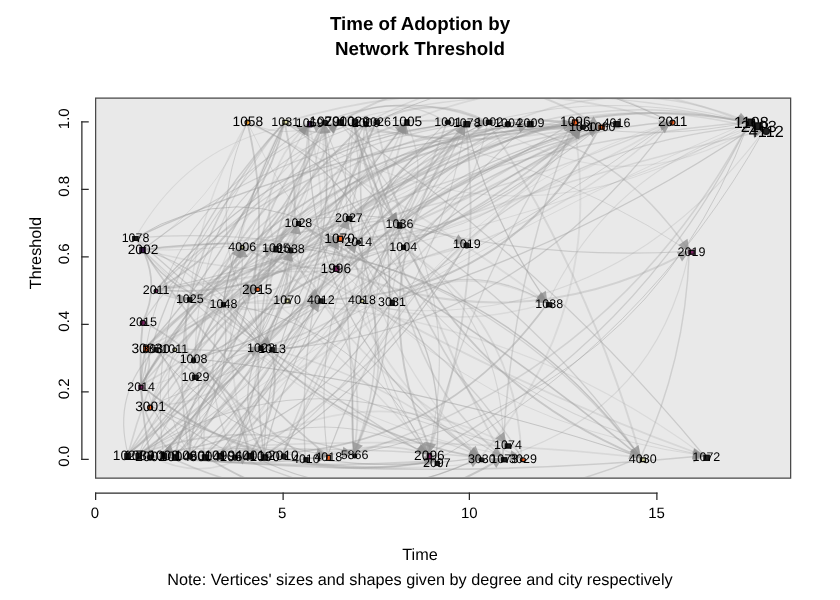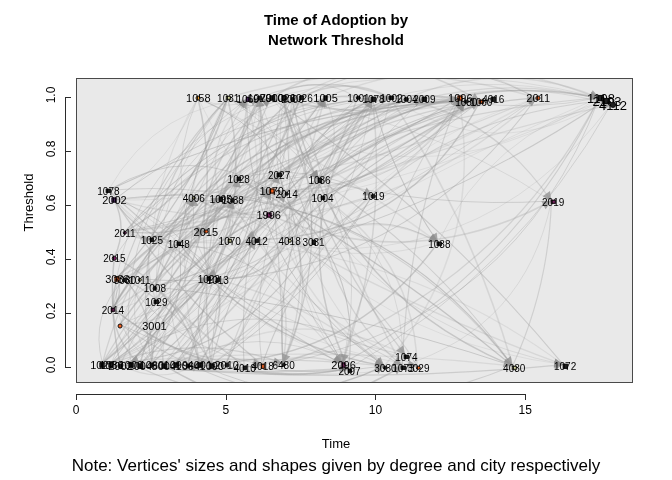--- a/index.html
+++ b/index.html
@@ -15,21 +15,21 @@
   }
 
   .ylabel{
     position:absolute;left:-22px;top:195px;width:100px;text-align:center;
     font-size:13px;transform:rotate(-90deg);transform-origin:center center;
   }
   .xlabel{
     position:absolute;left:0;top:436px;width:672px;text-align:center;font-size:13px;
   }
   .note{
-    position:absolute;left:0;top:456px;width:672px;text-align:center;font-size:17px;
+    position:absolute;left:0;top:456px;width:672px;text-align:center;font-size:13px;
   }
 
   #plot{
     position:absolute;left:76px;top:78px;width:557px;height:305px;
     background:#e9e9e9;border:1px solid #4a4a4a;box-sizing:border-box;overflow:hidden;
   }
   #edges{position:absolute;left:0;top:0;width:100%;height:100%;}
 
   .node{position:absolute;transform:translate(-50%,-50%);}
   .node .sym{
@@ -657,21 +657,21 @@
         <div class="node" style="left: 79.3575px; top: 222.677px;">
           <div class="sym" style="width: 4.4px; height: 4.4px; background: rgb(32, 32, 32);"></div>
           <div class="lbl" style="font-size: 10px;">1029</div>
         </div>
         <div class="node" style="left: 35.9355px; top: 230.774px;">
           <div class="sym" style="width: 4.4px; height: 4.4px; background: rgb(122, 32, 96);"></div>
           <div class="lbl" style="font-size: 10px;">2014</div>
         </div>
         <div class="node" style="left: 43.422px; top: 246.969px;">
           <div class="sym" style="width: 4.95px; height: 4.95px; background: rgb(240, 96, 32); border-radius: 50%;"></div>
-          <div class="lbl" style="font-size: 11px; margin-left: 34px;">3001</div>
+          <div class="lbl" style="font-size: 11px;">3001</div>
         </div>
         <div class="node" style="left: 25.4543px; top: 286.106px;">
           <div class="sym" style="width: 4.95px; height: 4.95px; background: rgb(32, 32, 32);"></div>
           <div class="lbl" style="font-size: 11px;">1027</div>
         </div>
         <div class="node" style="left: 34.4382px; top: 286.106px;">
           <div class="sym" style="width: 4.95px; height: 4.95px; background: rgb(32, 32, 32);"></div>
           <div class="lbl" style="font-size: 11px;">1030</div>
         </div>
         <div class="node" style="left: 43.422px; top: 287.456px;">
@@ -717,21 +717,21 @@
         <div class="node" style="left: 167.699px; top: 288.805px;">
           <div class="sym" style="width: 4.4px; height: 4.4px; background: rgb(32, 32, 32);"></div>
           <div class="lbl" style="font-size: 10px;">4010</div>
         </div>
         <div class="node" style="left: 185.667px; top: 287.456px;">
           <div class="sym" style="width: 4.4px; height: 4.4px; background: rgb(240, 96, 32);"></div>
           <div class="lbl" style="font-size: 10px;">4018</div>
         </div>
         <div class="node" style="left: 206.629px; top: 286.106px;">
           <div class="sym" style="width: 4.4px; height: 4.4px; background: rgb(32, 32, 32); border-radius: 50%;"></div>
-          <div class="lbl" style="font-size: 10px;">6480</div>
+          <div class="lbl" style="font-size: 10px;">5866</div>
         </div>
         <div class="node" style="left: 266.522px; top: 286.106px;">
           <div class="sym" style="width: 4.95px; height: 4.95px; background: rgb(122, 32, 96);"></div>
           <div class="lbl" style="font-size: 11px;">2096</div>
         </div>
         <div class="node" style="left: 272.511px; top: 291.504px;">
           <div class="sym" style="width: 4.4px; height: 4.4px; background: rgb(32, 32, 32);"></div>
           <div class="lbl" style="font-size: 10px;">2097</div>
         </div>
         <div class="node" style="left: 308.446px; top: 288.805px;">

